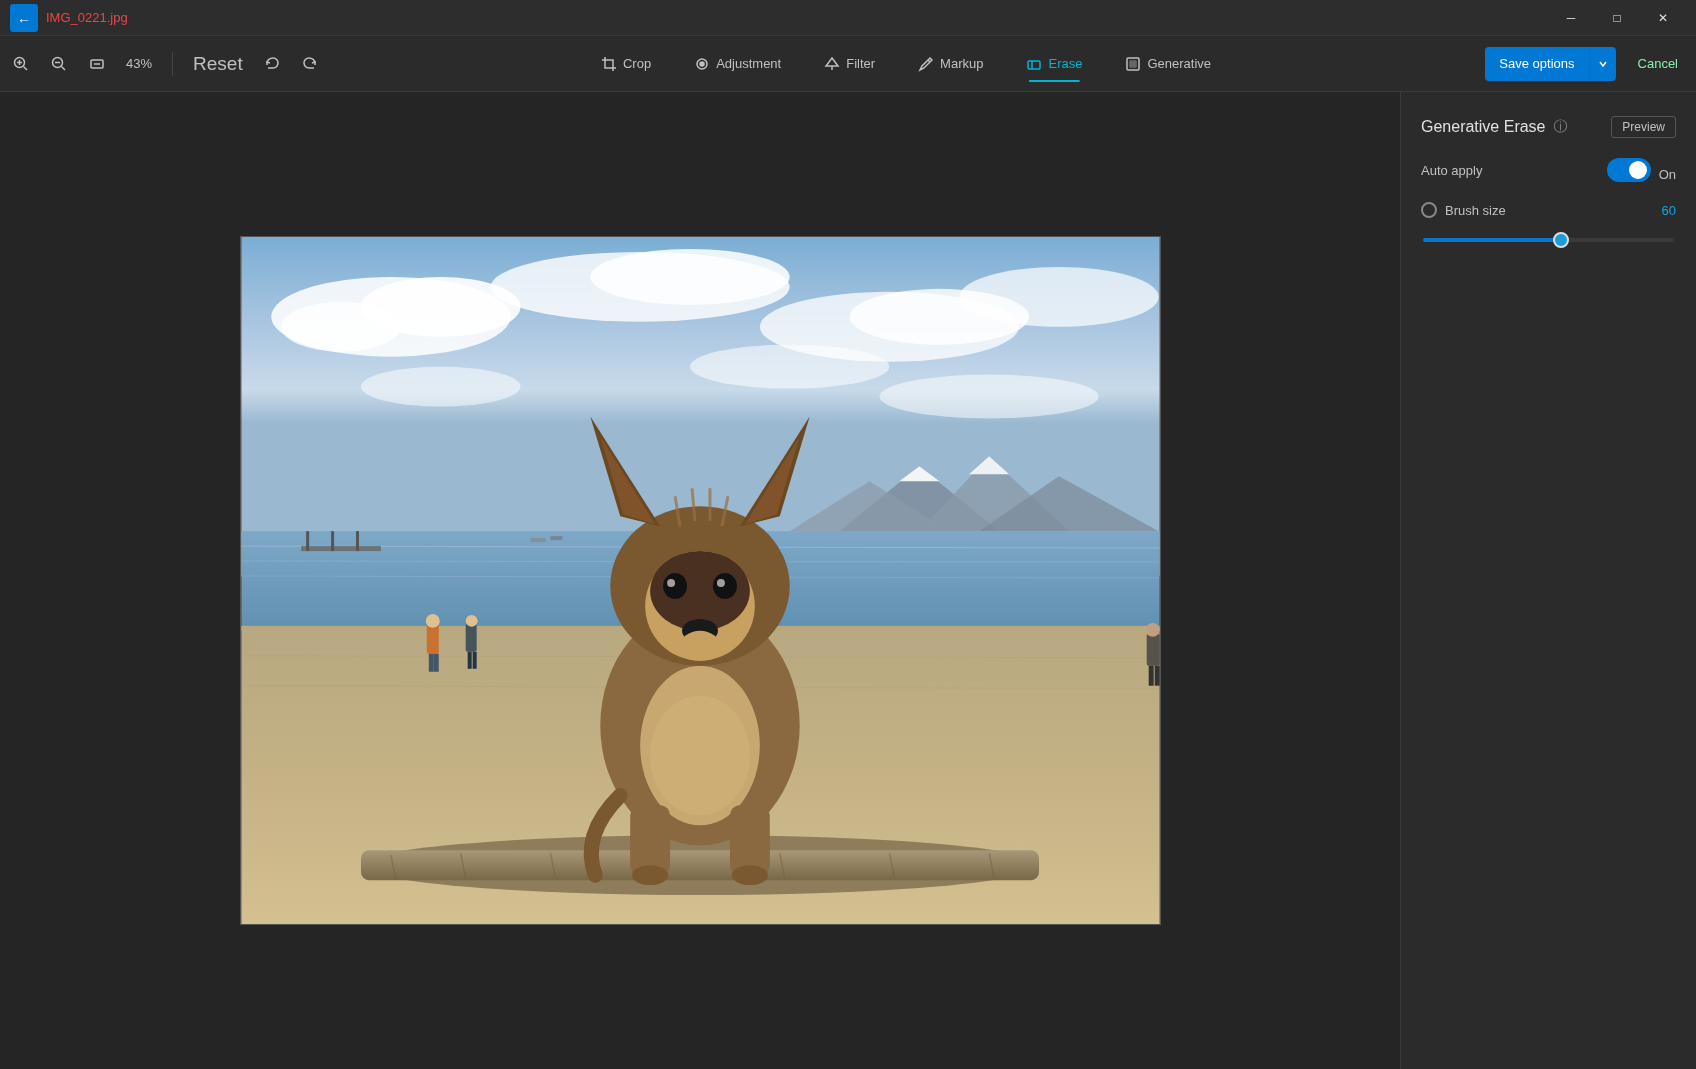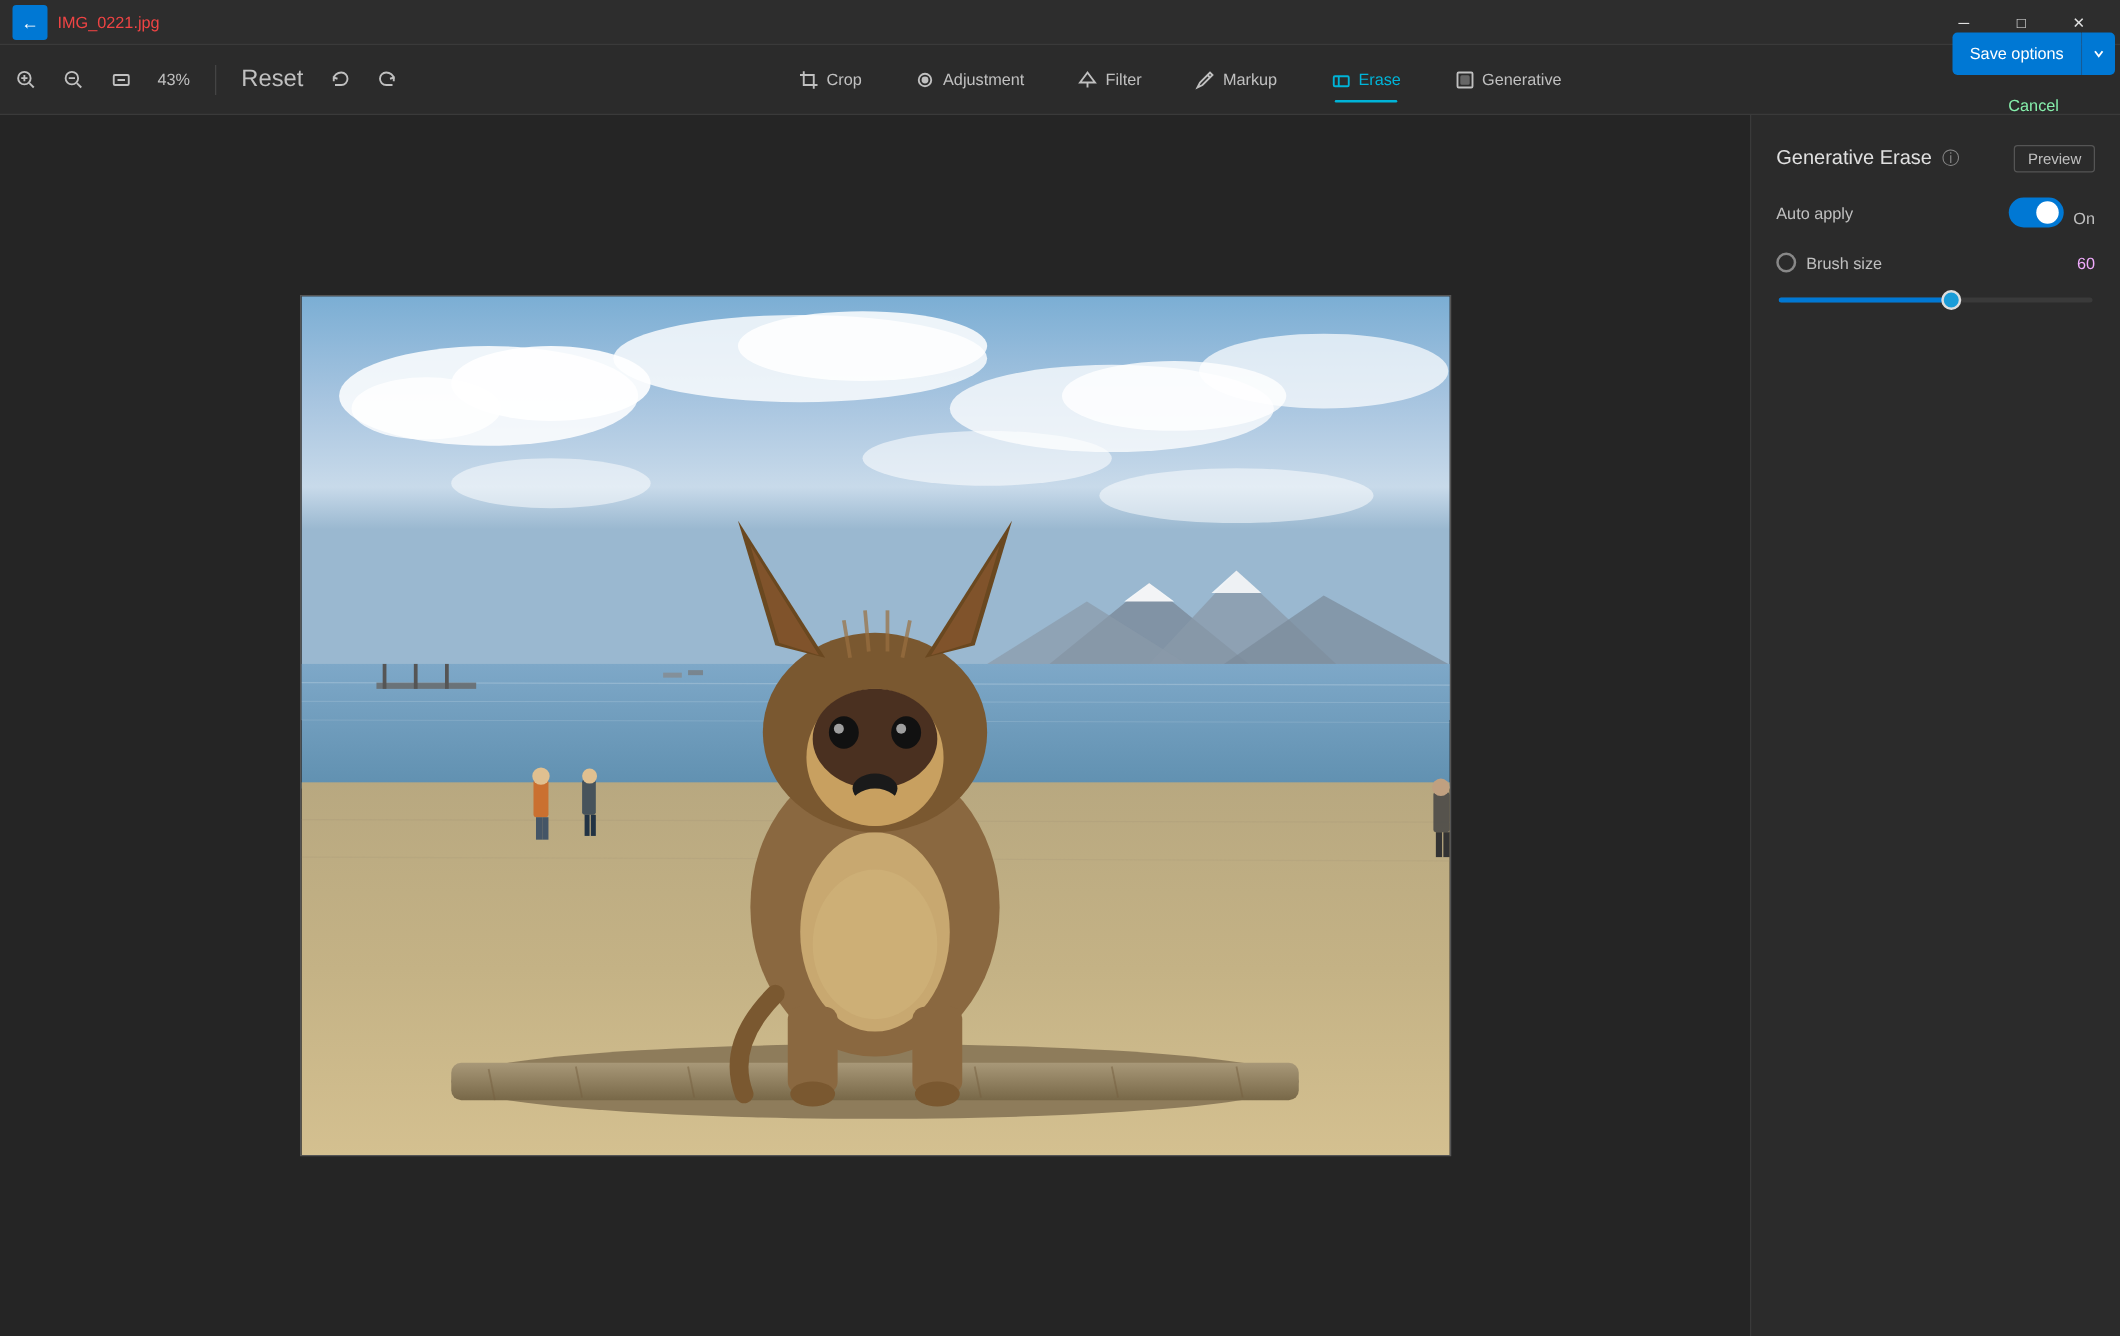--- a/index.html
+++ b/index.html
@@ -140,23 +140,22 @@
       height: 2px;
       background: #00b4d8;
       border-radius: 2px;
     }
     .tool-icon {
       font-size: 15px;
     }
 
     .toolbar-right {
       display: flex;
-      align-items: center;
+      align-items: flex-end;
       gap: 8px;
-      flex-direction: column;
     }
     .save-options-btn {
       background: #0078d4;
       border: none;
       color: #fff;
       padding: 7px 14px;
       border-radius: 4px 0 0 4px;
       cursor: pointer;
       font-size: 13px;
       font-family: 'Segoe UI', sans-serif;
@@ -300,21 +299,21 @@
       border-radius: 50%;
       margin-right: 8px;
       flex-shrink: 0;
     }
     .brush-label {
       color: #c0c0c0;
       font-size: 13px;
       flex: 1;
     }
     .brush-value {
-      color: #f0abfc;
+      color: #0ea5e9;
       font-size: 13px;
     }
 
     .slider-container {
       margin-top: 4px;
       padding: 0 2px;
     }
   </style>
 </head>
 <body>

